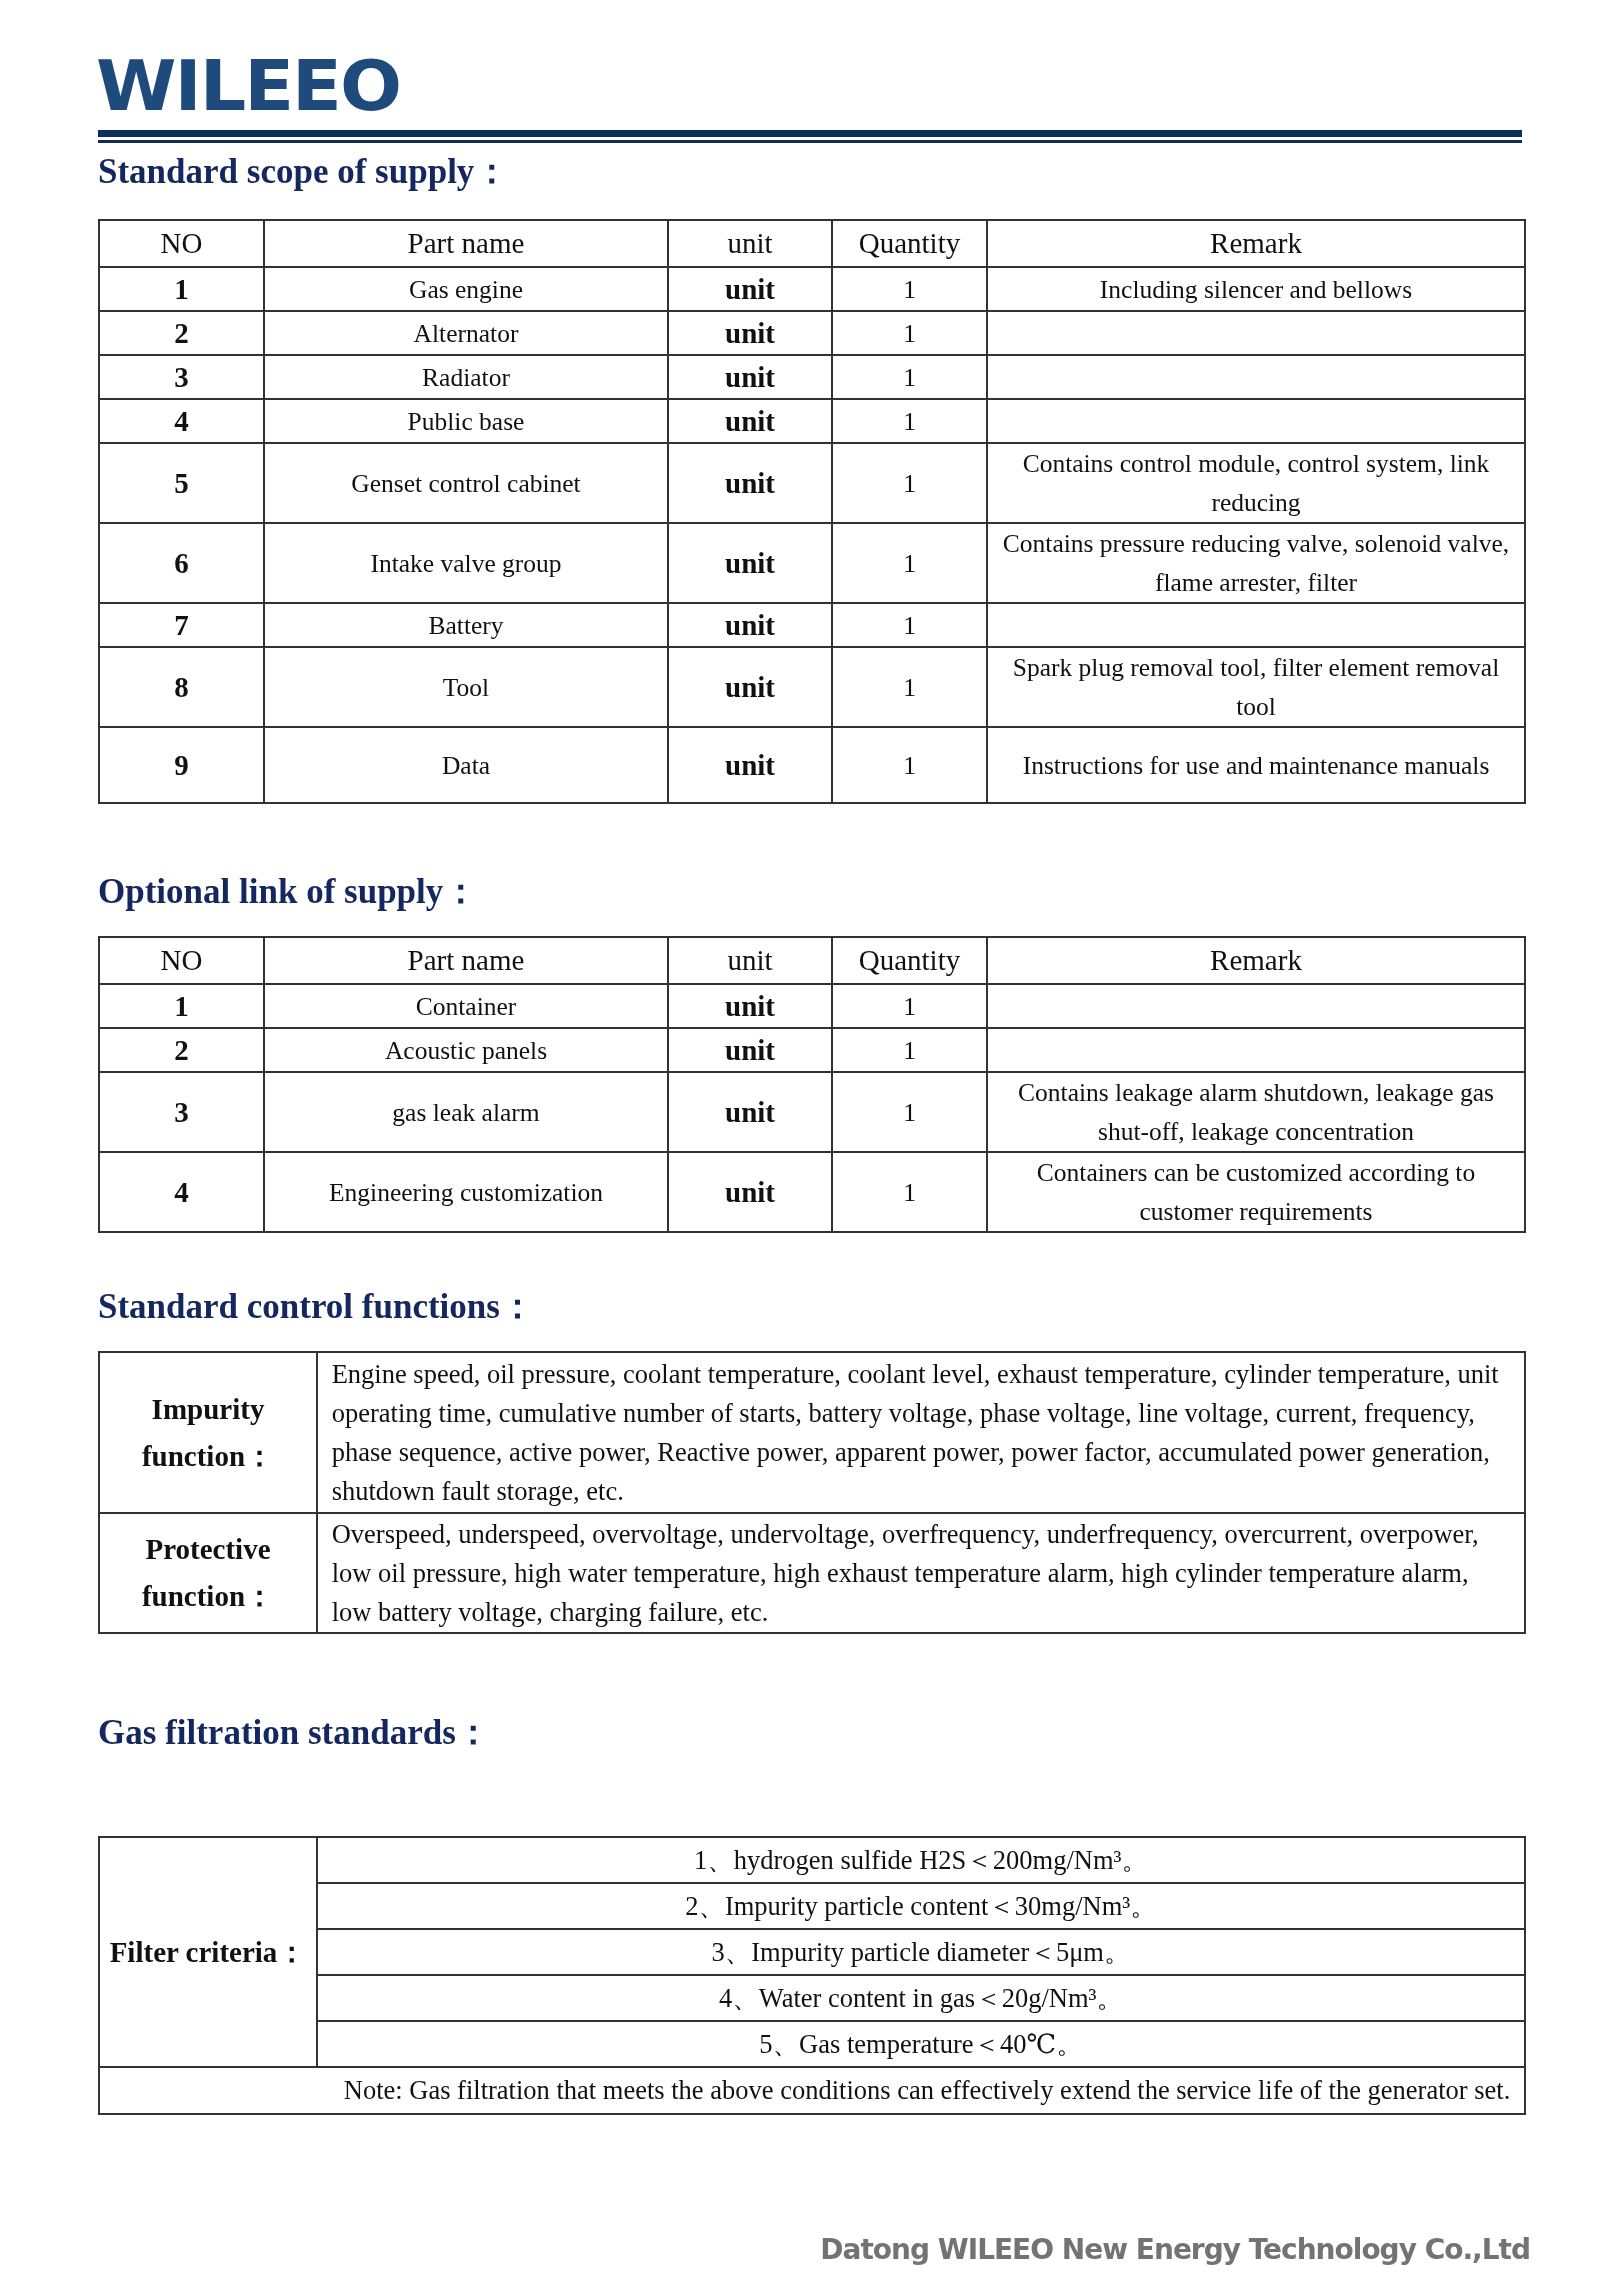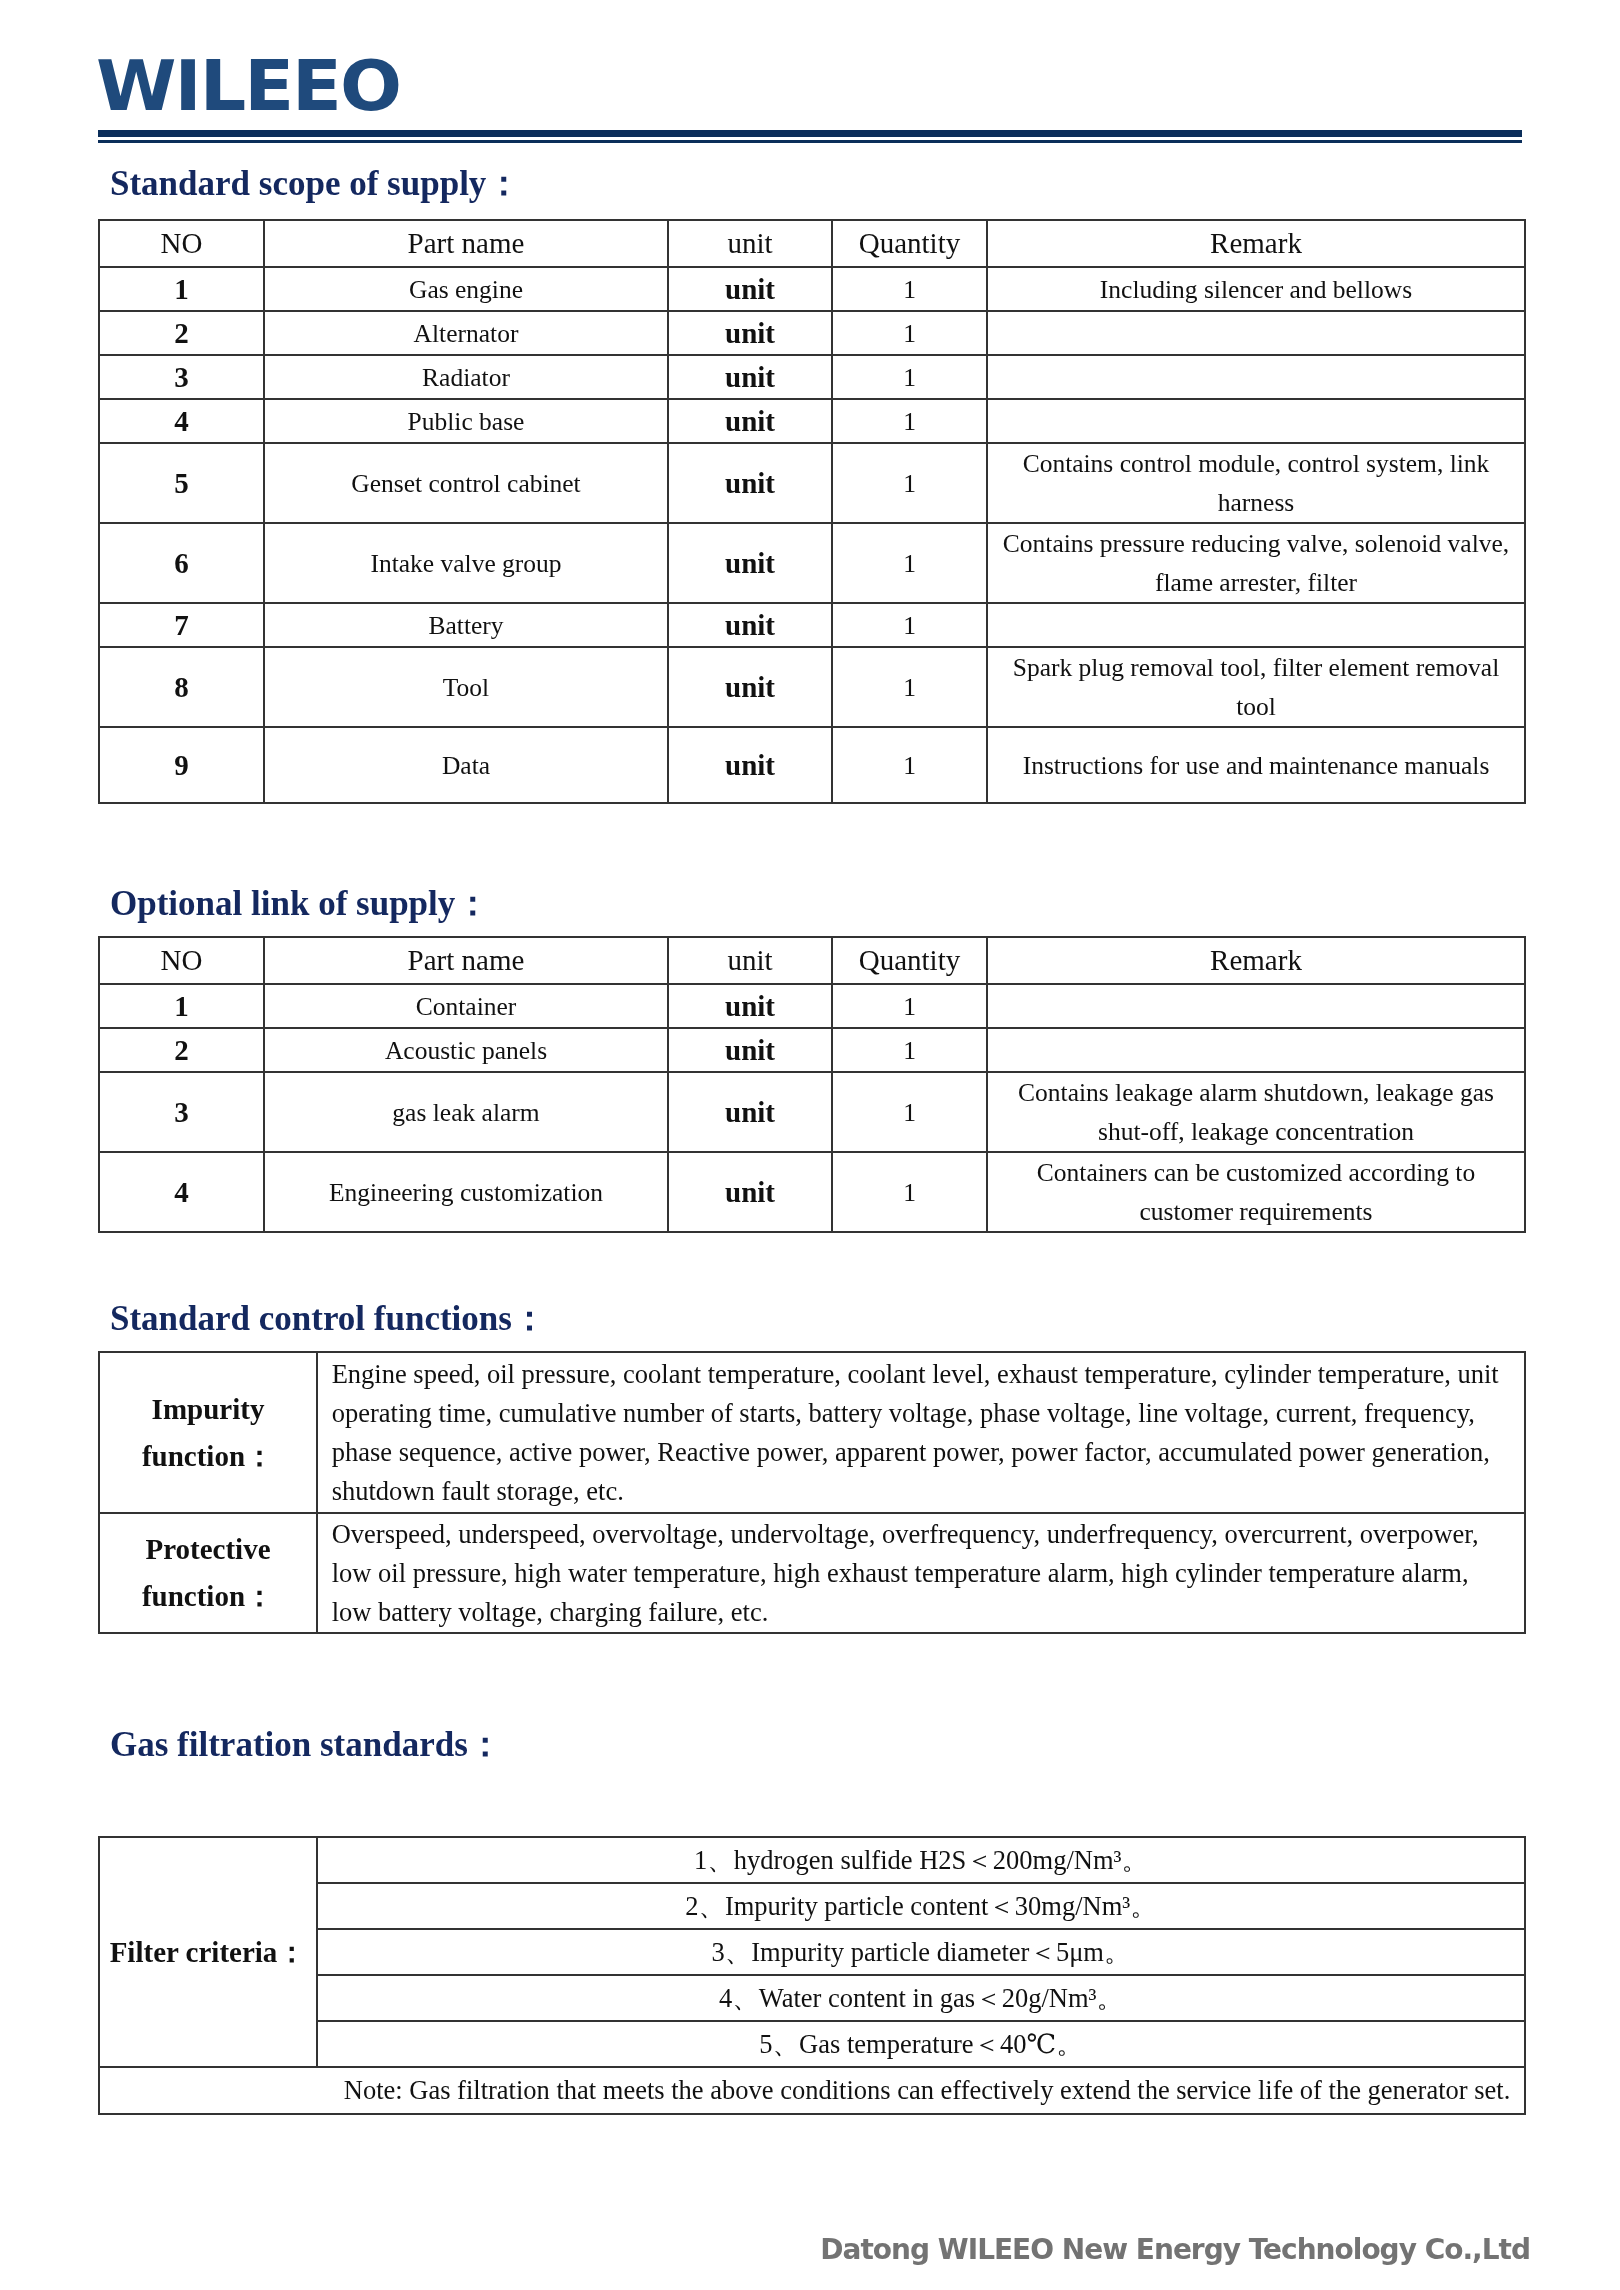--- a/index.html
+++ b/index.html
@@ -3,21 +3,21 @@
 <meta charset="utf-8">
 <style>
   html, body { margin: 0; padding: 0; background: #ffffff; }
   body { width: 1620px; height: 2291px; position: relative; overflow: hidden;
          font-family: "Liberation Serif", "DejaVu Serif", serif; color: #111; }
   .logo { position: absolute; left: 96px; top: 51px; font-family: "DejaVu Sans", "Liberation Sans", sans-serif;
           font-weight: bold; font-size: 73px; letter-spacing: -2px; color: #1f4a7c; line-height: 73px;
           transform: scaleY(0.95); transform-origin: left top; }
   .rule-thick { position: absolute; left: 98px; width: 1424px; top: 130px; height: 6.9px; background: #0b2e5a; }
   .rule-thin  { position: absolute; left: 98px; width: 1424px; top: 140px; height: 2.9px; background: #0b2e5a; }
-  .section-title { position: absolute; left: 98px; font-weight: bold; font-size: 35px; color: #14285f; margin: 12px; line-height: 39px; }
+  .section-title { position: absolute; left: 98px; font-weight: bold; font-size: 35px; color: #14285f; margin: 0; line-height: 39px; }
   table { position: absolute; left: 98px; width: 1425px; border-collapse: collapse; table-layout: fixed; }
   td, th { border: 2px solid #333; text-align: center; vertical-align: middle; padding: 0 5.9px; }
   th { font-size: 29px; font-weight: normal; height: 45px; }
   td { font-size: 25.5px; line-height: 39px; }
   .no { font-weight: bold; font-size: 29px; }
   .unitcell { font-weight: bold; font-size: 29px; }
   .r1 { height: 44px; }
   .r2 { height: 76px; }
   .fn-label { font-weight: bold; font-size: 29px; line-height: 47px; }
   .fn-text { text-align: left; font-size: 26.5px; line-height: 39px; padding: 0 13.7px; }
@@ -76,21 +76,21 @@
     <td>Public base</td>
     <td class="unitcell">unit</td>
     <td>1</td>
     <td></td>
   </tr>
   <tr class="r2">
     <td class="no">5</td>
     <td>Genset control cabinet</td>
     <td class="unitcell">unit</td>
     <td>1</td>
-    <td>Contains control module, control system, link harness</td>
+    <td>Contains control module, control system, link reducing</td>
   </tr>
   <tr class="r2">
     <td class="no">6</td>
     <td>Intake valve group</td>
     <td class="unitcell">unit</td>
     <td>1</td>
     <td>Contains pressure reducing valve, solenoid valve, flame arrester, filter</td>
   </tr>
   <tr class="r1">
     <td class="no">7</td>

